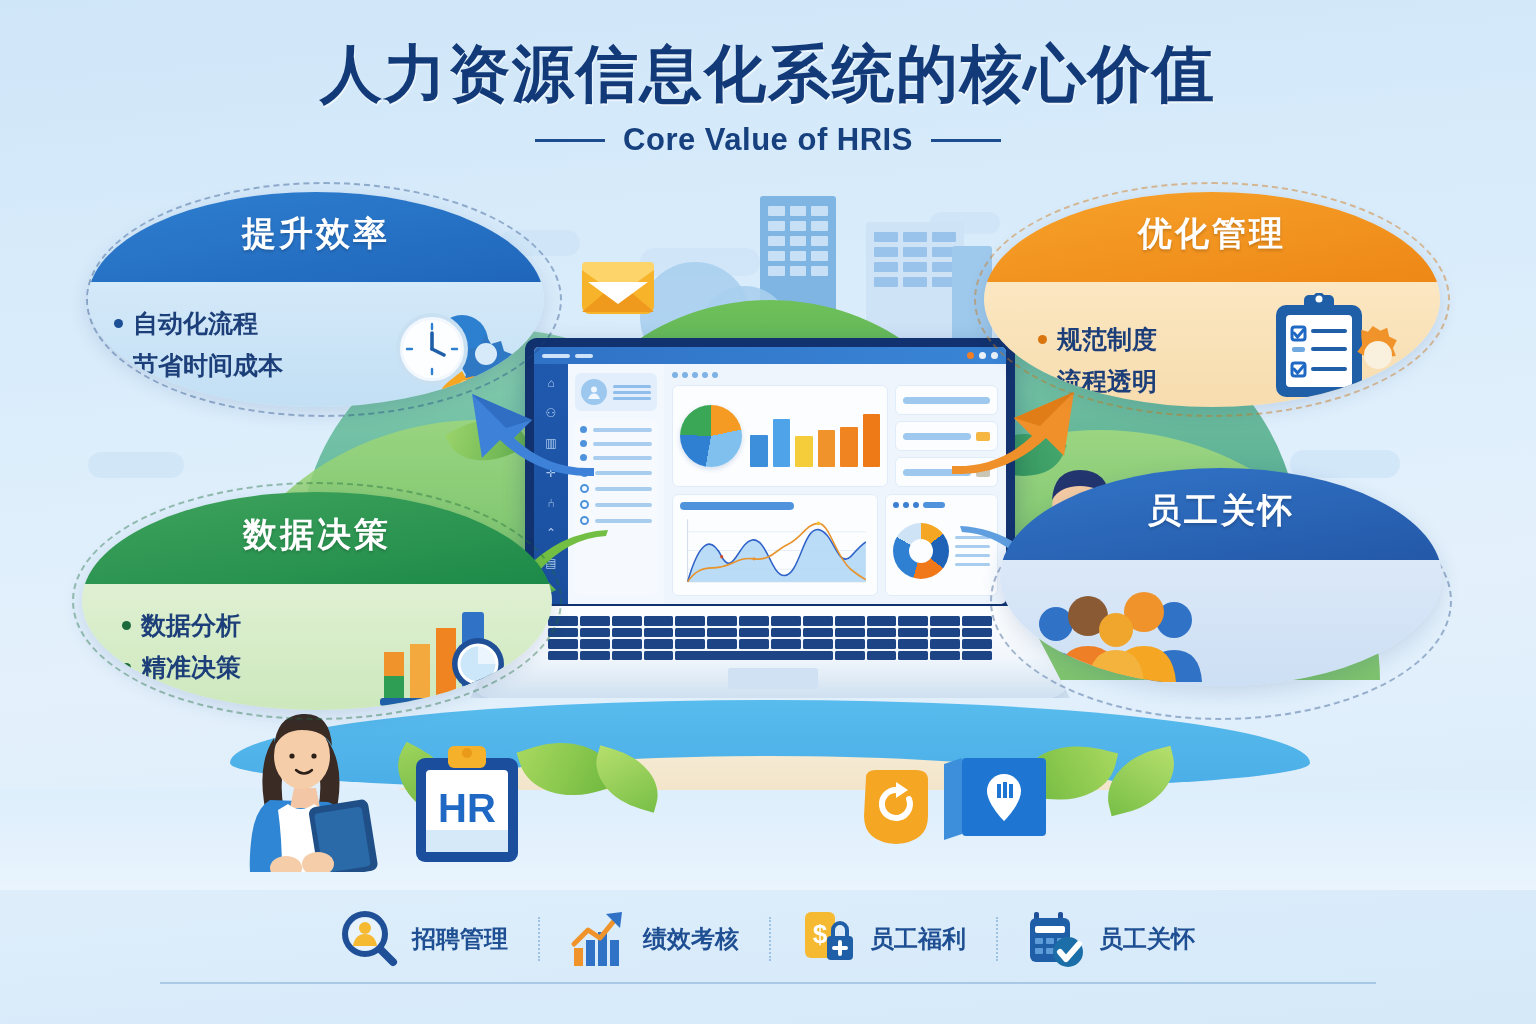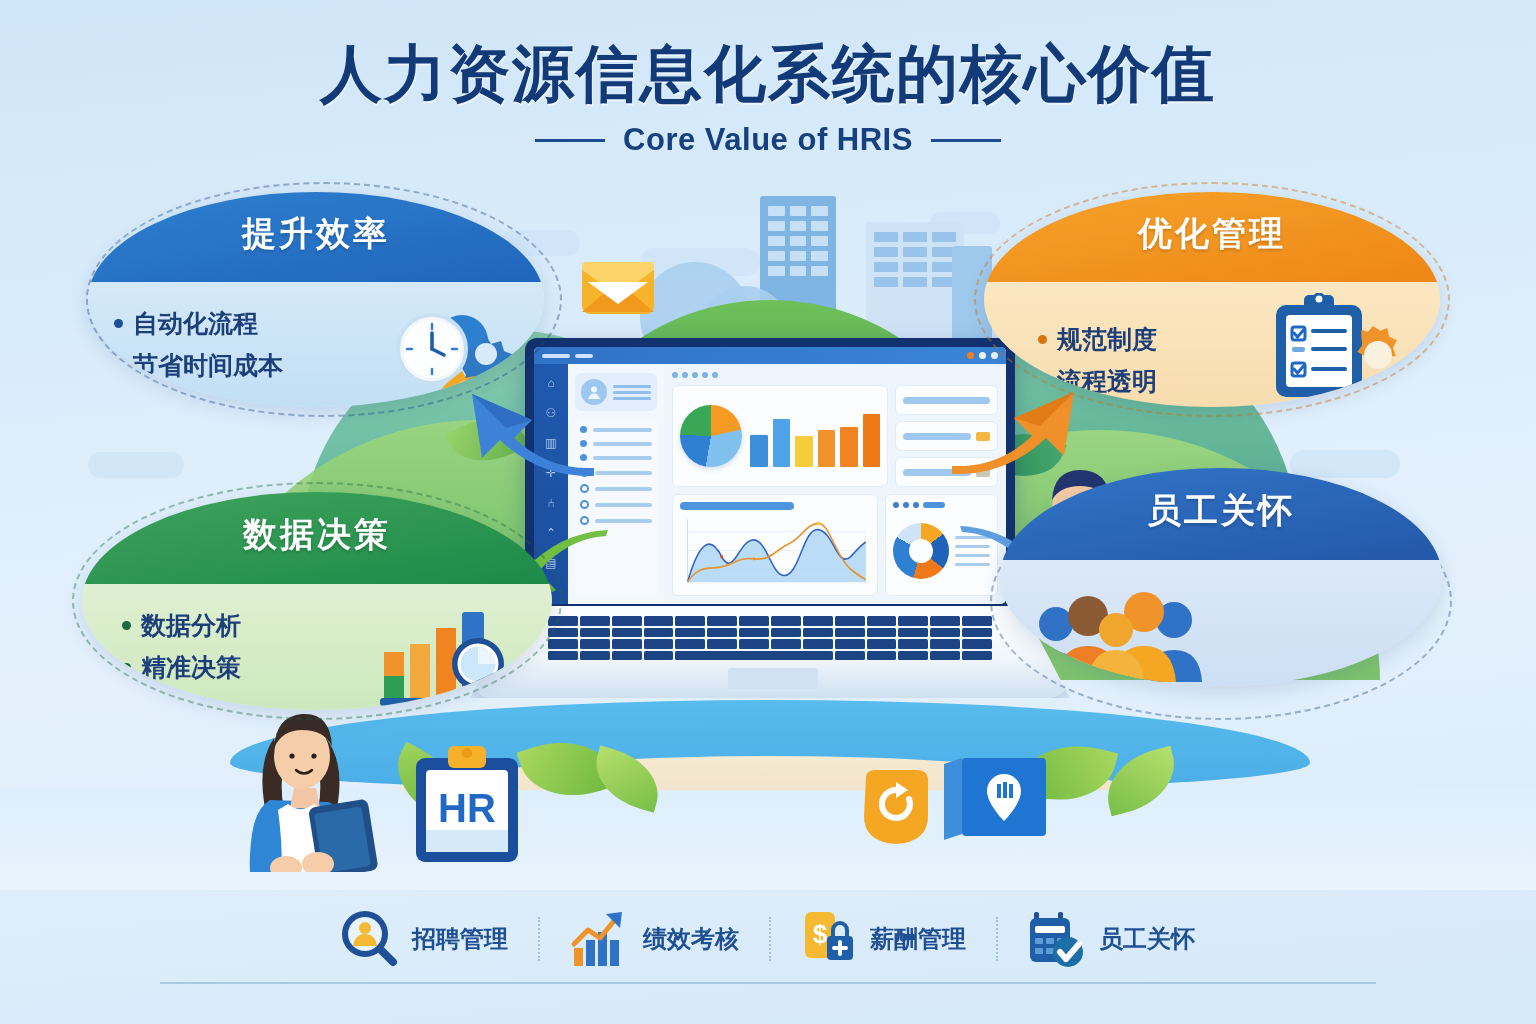--- a/index.html
+++ b/index.html
@@ -768,21 +768,21 @@
     <span class="fdivider"></span>
 
     <div class="footer-item">
       <svg width="56" height="58" viewBox="0 0 56 58">
         <rect x="4" y="2" width="30" height="46" rx="6" fill="#f5b932"></rect>
         <text x="19" y="33" font-family="Liberation Sans, sans-serif" font-size="26" font-weight="bold" fill="#ffffff" text-anchor="middle">$</text>
         <rect x="26" y="26" width="26" height="24" rx="4" fill="#1f5fa8"></rect>
         <path d="M32 26 v-6 a7 7 0 0 1 14 0 v6" stroke="#1f5fa8" stroke-width="4" fill="none"></path>
         <path d="M39 32 v12 M33 38 h12" stroke="#ffffff" stroke-width="4" stroke-linecap="round"></path>
       </svg>
-      <span class="flabel">薪酬管理</span>
+      <span class="flabel">员工福利</span>
     </div>
 
     <span class="fdivider"></span>
 
     <div class="footer-item">
       <svg width="58" height="58" viewBox="0 0 58 58">
         <rect x="6" y="2" width="5" height="10" rx="2" fill="#1f4f96"></rect>
         <rect x="30" y="2" width="5" height="10" rx="2" fill="#1f4f96"></rect>
         <rect x="2" y="8" width="40" height="44" rx="6" fill="#1f5fa8"></rect>
         <rect x="7" y="16" width="30" height="7" rx="2" fill="#ffffff"></rect>

